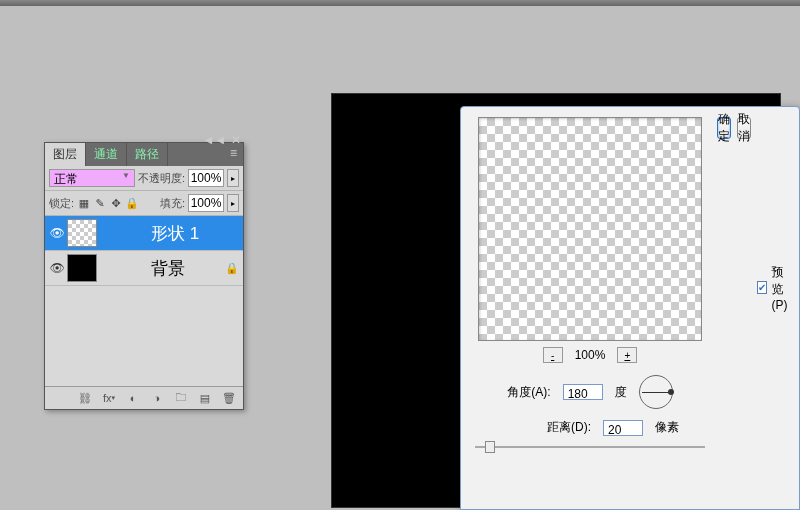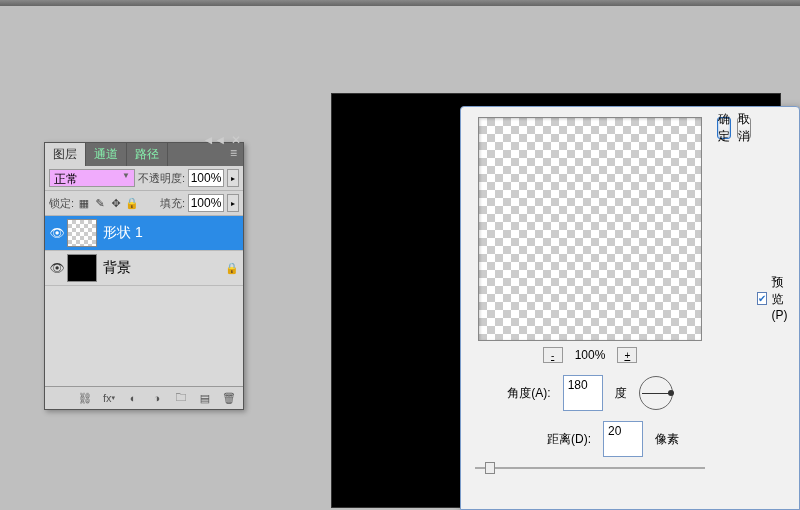--- a/index.html
+++ b/index.html
@@ -23,41 +23,41 @@
 .lock-icons { display: flex; gap: 2px; align-items:center;}
 .lock-icons span { width: 14px; height: 14px; display: inline-flex; align-items: center; justify-content: center; color: #444; font-size: 11px;}
 .layers-list { background: #d9d9d9; height: 170px; overflow: hidden;}
 .layer-row { display: flex; align-items: center; padding: 3px 4px; border-bottom: 1px solid #bbb;}
 .layer-row.selected { background: #2b8be6; color: #fff; }
 .eye { width: 16px; height: 16px; display:flex; align-items:center; justify-content:center; font-size:12px; color:#333; margin-right:2px;}
 .layer-row.selected .eye { color: #fff; }
 .thumb { width: 30px; height: 28px; border: 1px solid #888; background: #fff; margin-right: 6px; position: relative; }
 .thumb.checker { background: repeating-conic-gradient(#ccc 0 25%, #fff 0 50%) 0 0/8px 8px; }
 .thumb.solid { background: #000; }
-.layer-name { font-size: 14px; }
+.layer-name { font-size: 17px; margin-left: 48px; }
 .lock-ico { margin-left: auto; font-size: 11px; color: #444;}
 .panel-footer { display: flex; justify-content: flex-end; gap: 8px; padding: 4px 6px; background: #d6d6d6; border-top: 1px solid #999;}
 .panel-footer span { width: 16px; height: 14px; display: inline-flex; align-items: center; justify-content: center; color: #555; font-size: 11px;}
 
 
 .canvas-doc { position: absolute; left: 331px; top: 93px; width: 450px; height: 415px; background: #000; border: 1px solid #333; }
 
 
 .dialog { position: absolute; left: 460px; top: 106px; width: 340px; height: 404px; background: #f1f1f1; border: 1px solid #7a9bc9; box-shadow: 3px 3px 10px rgba(0,0,0,0.4); border-radius: 4px 4px 0 0;}
 .titlebar { height: 22px; background: linear-gradient(#fcfcfc,#e8e8e8); border-bottom: 1px solid #c9c9c9; display: flex; align-items: center; padding: 0 4px 0 8px; border-radius: 4px 4px 0 0;}
 .titlebar .title { color: #444; }
 .close-btn { margin-left: auto; width: 40px; height: 16px; background: linear-gradient(#e67,#c23); border: 1px solid #933; border-radius: 3px; color: #fff; display:flex; align-items:center; justify-content:center; font-size:11px; font-weight: bold;}
 .dialog-body { display: flex; padding: 10px; gap: 8px; }
 .preview-col { flex: 1; display: flex; flex-direction: column; align-items: center;}
 .preview-box { width: 224px; height: 224px; background: repeating-conic-gradient(#ccc 0 25%, #fff 0 50%) 0 0/16px 16px; border: 1px solid #888; box-shadow: inset 1px 1px 3px rgba(0,0,0,0.2);}
 .zoom-row { display: flex; align-items: center; gap: 12px; margin: 6px 0 12px; }
 .zoom-btn { width: 20px; height: 16px; border: 1px solid #999; background: #eee; display:flex; align-items:center; justify-content:center; font-size:10px; text-decoration: underline;}
 .controls { width: 100%; padding: 0 4px; }
 .ctrl-row { display: flex; align-items: center; gap: 12px; margin-bottom: 10px; justify-content: center;}
-.ctrl-row .num { width: 40px; height: 36px; border: 1px solid #7a9bc9; background: #fff; text-align: left; padding: 2px 4px;}
+.ctrl-row .num { width: 40px; height: 16px; border: 1px solid #7a9bc9; background: #fff; text-align: left; padding: 2px 4px;}
 .angle-widget { width: 34px; height: 34px; border: 1px solid #666; border-radius: 50%; position: relative; }
 .angle-widget::before { content: ""; position: absolute; top: 50%; left: 2px; right: 2px; height: 1px; background: #333; }
 .angle-widget .dot { position: absolute; width: 6px; height: 6px; background: #333; border-radius: 50%; top: 50%; right: -2px; transform: translateY(-50%);}
 .slider { width: 100%; height: 2px; background: #aaa; position: relative; margin: 6px 0 2px;}
 .slider .thumb-s { position: absolute; top: -5px; left: 10px; width: 10px; height: 12px; background: #eee; border: 1px solid #888;}
 .btn-col { width: 72px; display: flex; flex-direction: row; gap: 6px; align-items: stretch;}
 .dbtn { height: 22px; background: linear-gradient(#fdfdfd,#e4e4e4); border: 1px solid #8a8a8a; border-radius: 3px; display:flex; align-items:center; justify-content:center;}
 .dbtn.primary { border-color: #2a72c8; box-shadow: 0 0 2px #5aa0ee inset;}
 .chk-row { display: flex; align-items: center; gap: 4px; margin-top: 8px; }
 .chk { width: 13px; height: 13px; border: 1px solid #5a7db5; background: #fff; display:flex; align-items:center; justify-content:center; color: #2a72c8; font-size: 10px;}

